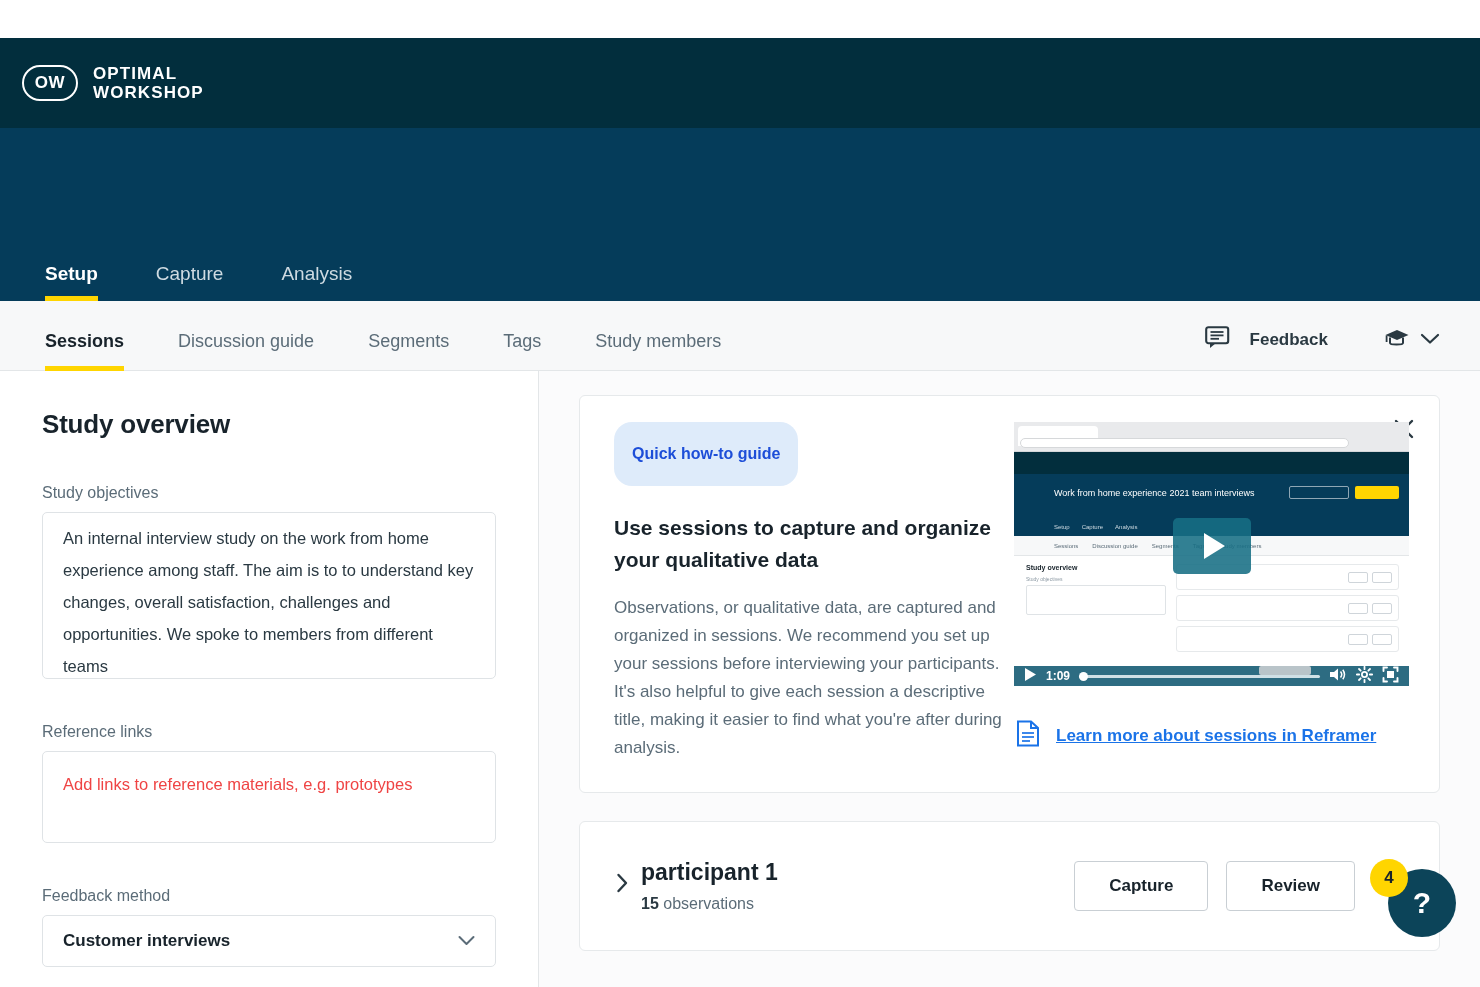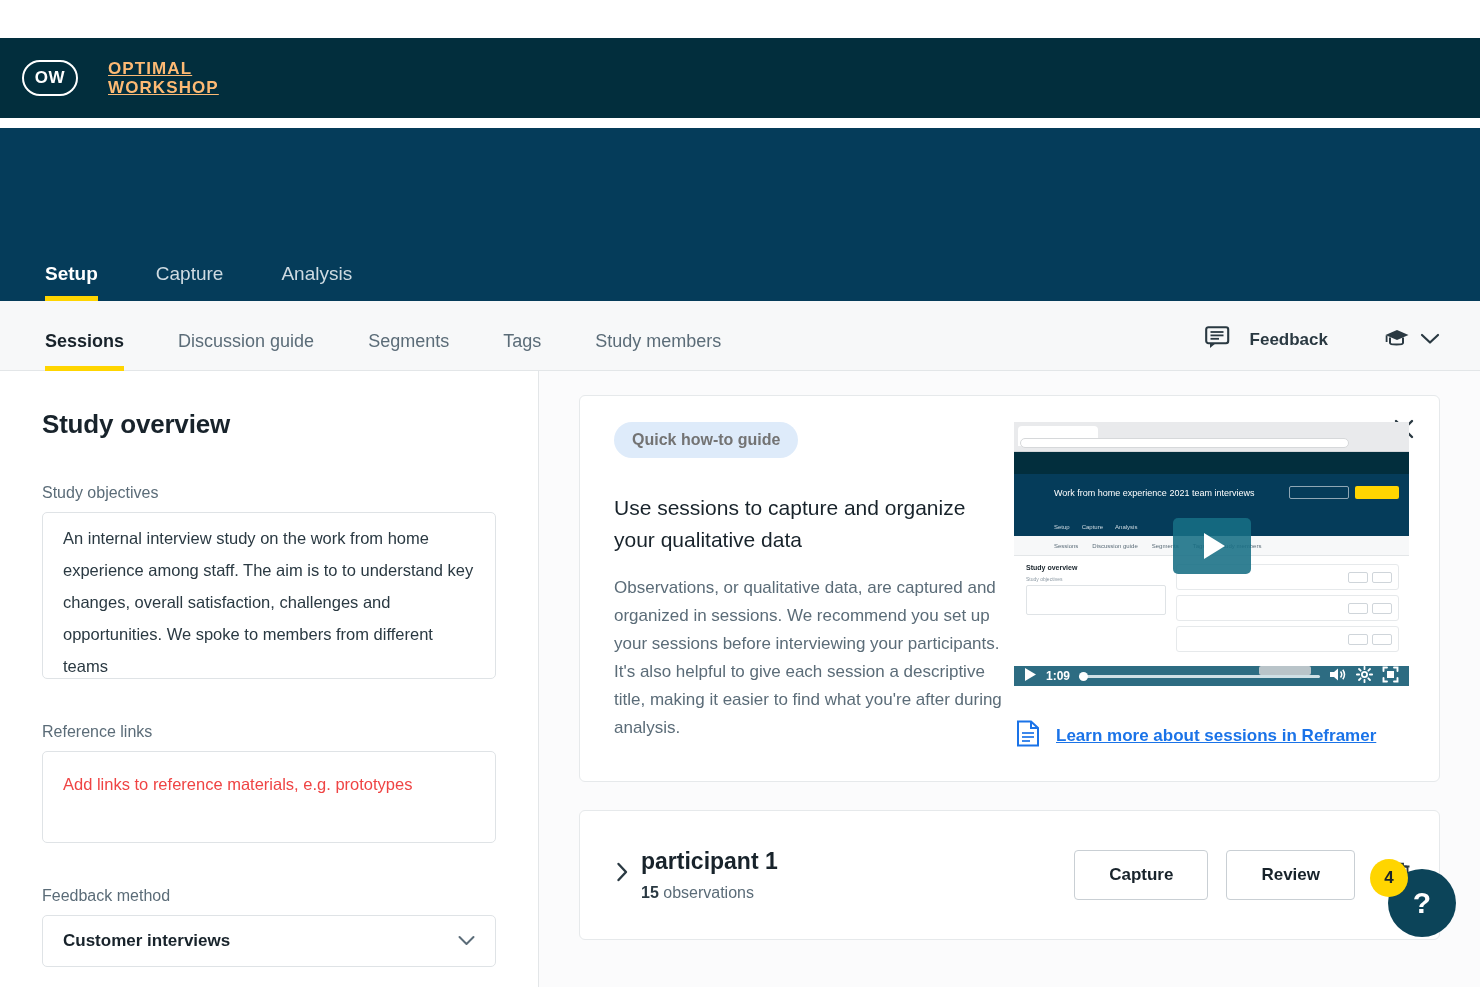--- a/index.html
+++ b/index.html
@@ -6,32 +6,32 @@
   html, body {
     width: 1480px; height: 987px;
     font-family: "Liberation Sans", sans-serif;
     background: #ffffff;
     overflow: hidden;
   }
   .page { position: relative; width: 1480px; height: 987px; background: #ffffff; }
 
   
   .logo-bar {
-    position: absolute; left: 0; top: 38px; width: 1480px; height: 80px;
+    position: absolute; left: 0; top: 38px; width: 1480px; height: 90px;
     background: #022E3D; display: flex; align-items: center;
   }
   .logo-wrap { display: flex; align-items: center; margin-left: 22px; }
   .logo-mark {
     width: 56px; height: 36px; border: 2.5px solid #ffffff; border-radius: 18px;
     display: flex; align-items: center; justify-content: center;
     color: #ffffff; font-size: 17px; font-weight: bold; letter-spacing: .5px;
   }
   .logo-text {
-    margin-left: 30px; color: #fdba74; font-size: 17px; font-weight: bold;
-    line-height: 19px; letter-spacing: 1.1px; text-decoration: underline;
+    margin-left: 15px; color: #ffffff; font-size: 17px; font-weight: bold;
+    line-height: 19px; letter-spacing: 1.1px;
   }
 
   
   .hero {
     position: absolute; left: 0; top: 128px; width: 1480px; height: 173px;
     background: #053C5A;
   }
   .primary-tabs {
     position: absolute; left: 45px; bottom: 0; display: flex; align-items: flex-end;
     height: 60px;
@@ -96,26 +96,26 @@
     padding: 0 20px; font-size: 17px; font-weight: bold; color: #18232B;
   }
 
   
   .card {
     background: #ffffff; border: 1px solid #E6E9EB; border-radius: 6px;
     position: relative;
   }
   .guide-card { margin-left: 22px; padding: 26px 30px 30px 34px; display: flex; }
   .pill {
-    display: inline-block; background: #DEEBFA; color: #737373; font-weight: bold;
-    font-size: 16px; padding: 9px 18px; border-radius: 18px;
+    display: inline-block; background: #DEEBFA; color: #1d4ed8; font-weight: bold;
+    font-size: 16px; padding: 23px 18px; border-radius: 18px;
   }
   .guide-heading {
-    font-size: 21px; font-weight: normal; color: #18232B; line-height: 32px;
-    margin-top: 34px; max-width: 380px;
+    font-size: 21px; font-weight: bold; color: #18232B; line-height: 32px;
+    margin-top: 26px; max-width: 380px;
   }
   .guide-body {
     font-size: 17px; color: #5B6C78; line-height: 28px; margin-top: 18px; max-width: 390px;
   }
   .guide-left { width: 420px; }
   .guide-right { margin-left: 10px; }
   .close-x {
     position: absolute; top: 22px; right: 24px; cursor: pointer;
     font-size: 24px; color: #2A3942; line-height: 1; font-weight: 300;
   }

